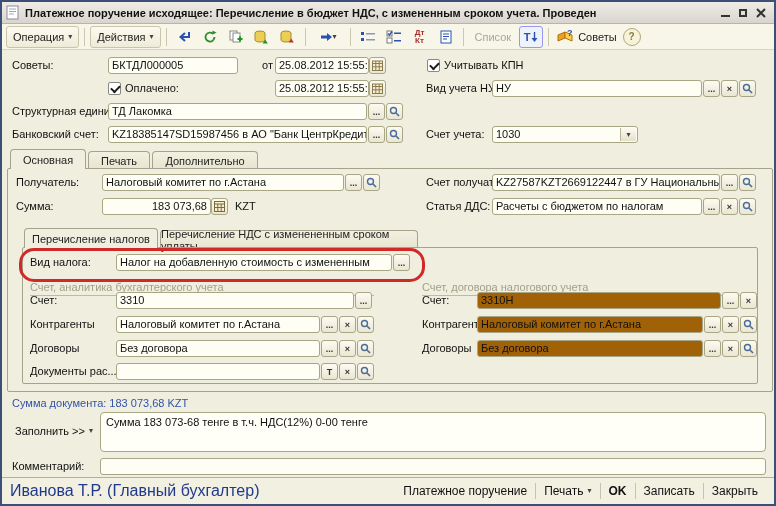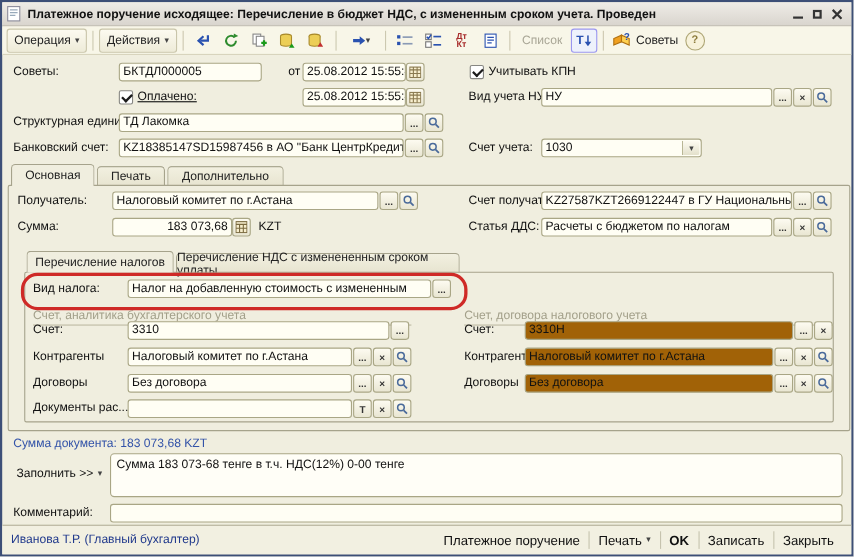--- a/index.html
+++ b/index.html
@@ -32,21 +32,21 @@
   
   .tab{position:absolute;font-size:11px;color:#222;background:linear-gradient(#f2f0e0,#e7e4d0);border:1px solid #a6a38c;border-bottom:none;border-radius:4px 4px 0 0;display:flex;align-items:center;justify-content:center;cursor:pointer;box-sizing:border-box;}
   .tab.active{background:#f0eedf;z-index:3;}
   .panel{position:absolute;border:1px solid #a6a38c;border-radius:2px;box-sizing:border-box;background:transparent;}
   .ghead{position:absolute;font-size:11px;color:#a3a08a;border-bottom:1px solid #bdbaa3;height:15px;box-sizing:border-box;white-space:nowrap;overflow:hidden;}
   #red-oval{position:absolute;border:3px solid #cf2a27;border-radius:15px;pointer-events:none;z-index:4;}
   
   #total-text{position:absolute;font-size:11px;color:#3353a8;}
   #purpose-box{position:absolute;background:#fffef7;border:1px solid #a9a685;border-radius:4px;font-size:11px;color:#111;padding:3px 5px;box-sizing:border-box;cursor:text;}
   #statusbar{position:absolute;left:0;right:0;bottom:0;height:27px;background:#f2f0e1;border-top:1px solid #b3b09a;display:flex;align-items:center;padding:0 8px;box-sizing:border-box;}
-  #author{font-size:11px;color:#20398c;flex:1;white-space:nowrap;}
+  #author{font-size:16px;color:#20398c;flex:1;white-space:nowrap;}
   .sbtn{font-size:12px;color:#111;padding:0 8px;cursor:pointer;display:flex;align-items:center;gap:4px;white-space:nowrap;}
   .sbtn.bold{font-weight:bold;}
   .ssep{width:1px;height:16px;background:#c6c3ae;}
   .kzt{font-size:11px;color:#111;}
   .dtkt{display:flex;flex-direction:column;align-items:center;line-height:8px;font-size:8px;font-weight:bold;}
   #fill-btn{position:absolute;display:flex;align-items:center;gap:4px;font-size:11px;color:#111;padding:0 4px;height:20px;cursor:pointer;border:1px solid transparent;border-radius:3px;}
   #help-btn{width:16px;height:16px;border-radius:50%;border:1px solid #b0a878;background:#f7f2da;color:#8a7a3a;font-size:10px;font-weight:bold;display:flex;align-items:center;justify-content:center;cursor:pointer;}
 </style>
 </head>
 <body>
@@ -185,21 +185,21 @@
       </svg>
     </div>
   <div class="cb" style="left:425px;top:57px;">
       <span class="tick"></span>
     </div>
   <div class="lbl abs" style="left:442px;top:55px;">Учитывать КПН</div>
 
   <div class="cb" style="left:106px;top:80px;">
       <span class="tick"></span>
     </div>
-  <div class="lbl abs" style="left:123px;top:78px;text-decoration:underline;">Оплачено:</div>
+  <div class="lbl abs" style="left:123px;top:78px;">Оплачено:</div>
   <div class="f abs" style="left:273px;top:78px;width:94px;">25.08.2012 15:55:41</div>
   <div class="fb abs" style="left:367px;top:78px;">
       <svg width="11" height="11">
         <rect x="0.5" y="1" width="10" height="9.5" fill="#f7eecd" stroke="#8a7a50"></rect>
         <path d="M0.5 3.5h10M3.8 1v9.5M7.2 1v9.5M0.5 6.8h10" stroke="#8a7a50" stroke-width="1"></path>
       </svg>
     </div>
   <div class="lbl abs" style="left:424px;top:78px;">Вид учета НУ:</div>
   <div class="f abs" style="left:490px;top:78px;width:210px;">НУ</div>
   <div class="fb abs" style="left:701px;top:78px;">...</div>

